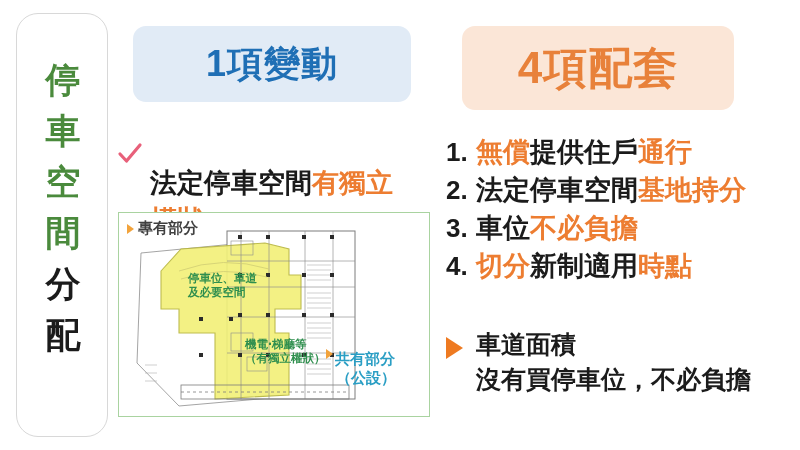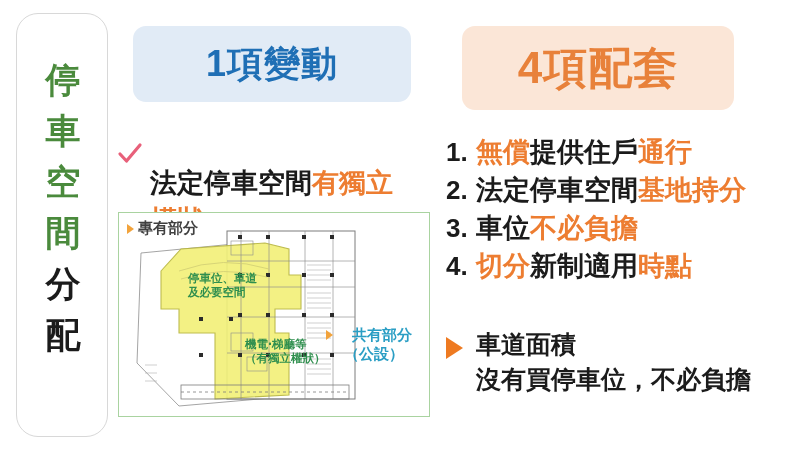--- a/index.html
+++ b/index.html
@@ -126,22 +126,23 @@
     left: 207px;
     top: 112px;
     font-size: 15px;
     font-weight: bold;
     color: #2a9ec4;
     z-index: 5;
     line-height: 19px;
   }
   #plan-label-common .row1 {
     display: flex;
-    align-items: center;
-    gap: 19px;
+    align-items: flex-start;
+    gap: 2px;
+    margin-top: 24px;
   }
   #plan-label-common .row2 {
     text-align: center;
     padding-left: 10px;
   }
   .tri-mini {
     width: 0; height: 0;
     border-left: 7px solid #f2a33c;
     border-top: 5px solid transparent;
     border-bottom: 5px solid transparent;

